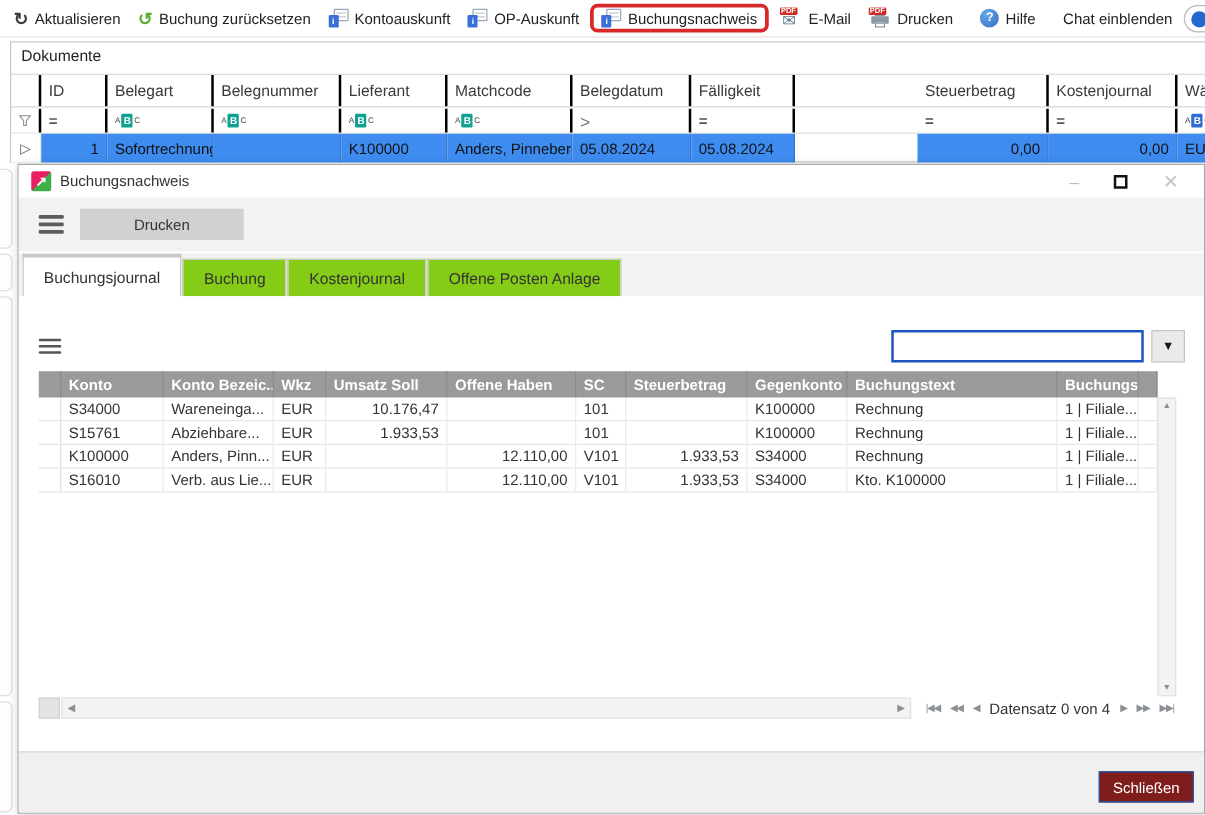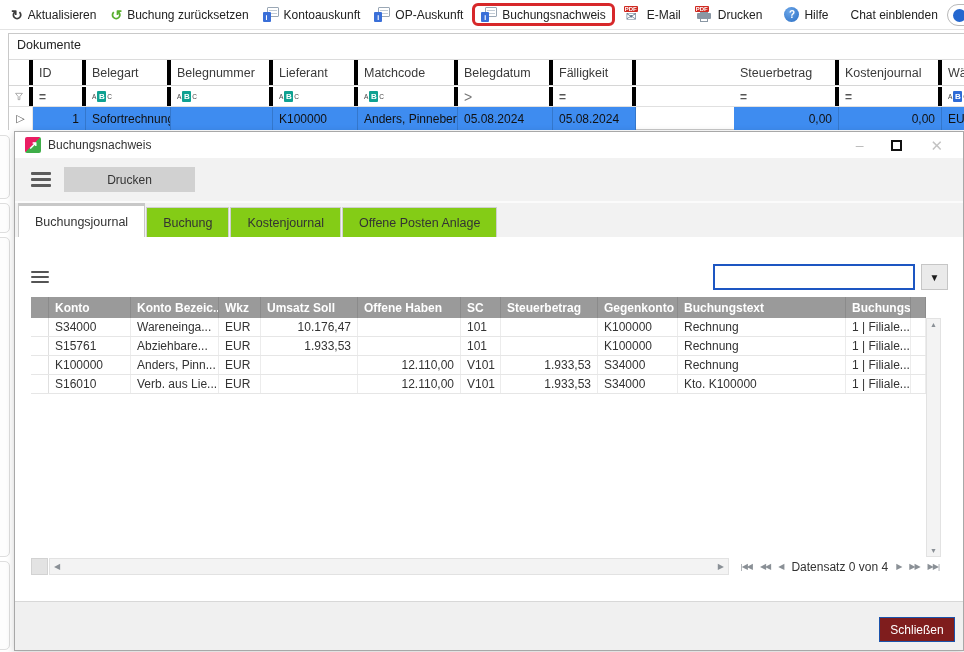--- a/index.html
+++ b/index.html
@@ -45,21 +45,21 @@
   .toggle .knob { position:absolute; left:5px; top:4px; width:13px; height:13px; border-radius:50%; background:#2467cf; }
 
   
   .doc-panel { position:absolute; left:8px; top:33px; width:956px; height:97px;
      border:1px solid #c9c9c9; border-right:none; background:#fff; font-size:12px; }
   .doc-label { padding:4px 8px; font-size:12.5px; color:#222; }
   .doc-row { position:absolute; left:0; display:flex; width:1000px; }
   .doc-head { top:25px; height:27px; border-top:1px solid #dcdcdc; border-bottom:1px solid #d6d6d6; }
   .doc-filter { top:53px; height:20px; border-bottom:1px solid #e0e0e0; }
   .doc-data { top:73px; height:23px; }
-  .dc { flex:0 0 auto; display:flex; align-items:center; padding:0 6px; border-right:4px solid #000000; overflow:hidden; white-space:nowrap; }
+  .dc { flex:0 0 auto; display:flex; align-items:center; padding:0 6px; border-right:2px solid #000000; overflow:hidden; white-space:nowrap; }
   .doc-head .dc { color:#3a3a3a; font-size:12.5px; }
   .c-m { width:24px; justify-content:center; }
   .c0 { width:53px; } .c1 { width:85px; } .c2 { width:102px; } .c3 { width:85px; }
   .c4 { width:100px; } .c5 { width:95px;text-align:center; } .c6 { width:83px; } .c7 { width:98px;margin-top:43px; }
   .c8 { width:105px; } .c9 { width:103px; } .c10 { width:60px; }
   .num { justify-content:flex-end; }
   .doc-data .dc { background:#3e8cf0; color:#111; border-right:1px solid rgba(0,0,0,0.15); }
   .doc-data .c-m { background:#fff; color:#555; font-size:11px; border-right:1px solid #e6e6e6; }
 
   .f-eq::before { content:"="; color:#555; font-weight:bold; font-size:12px; }

